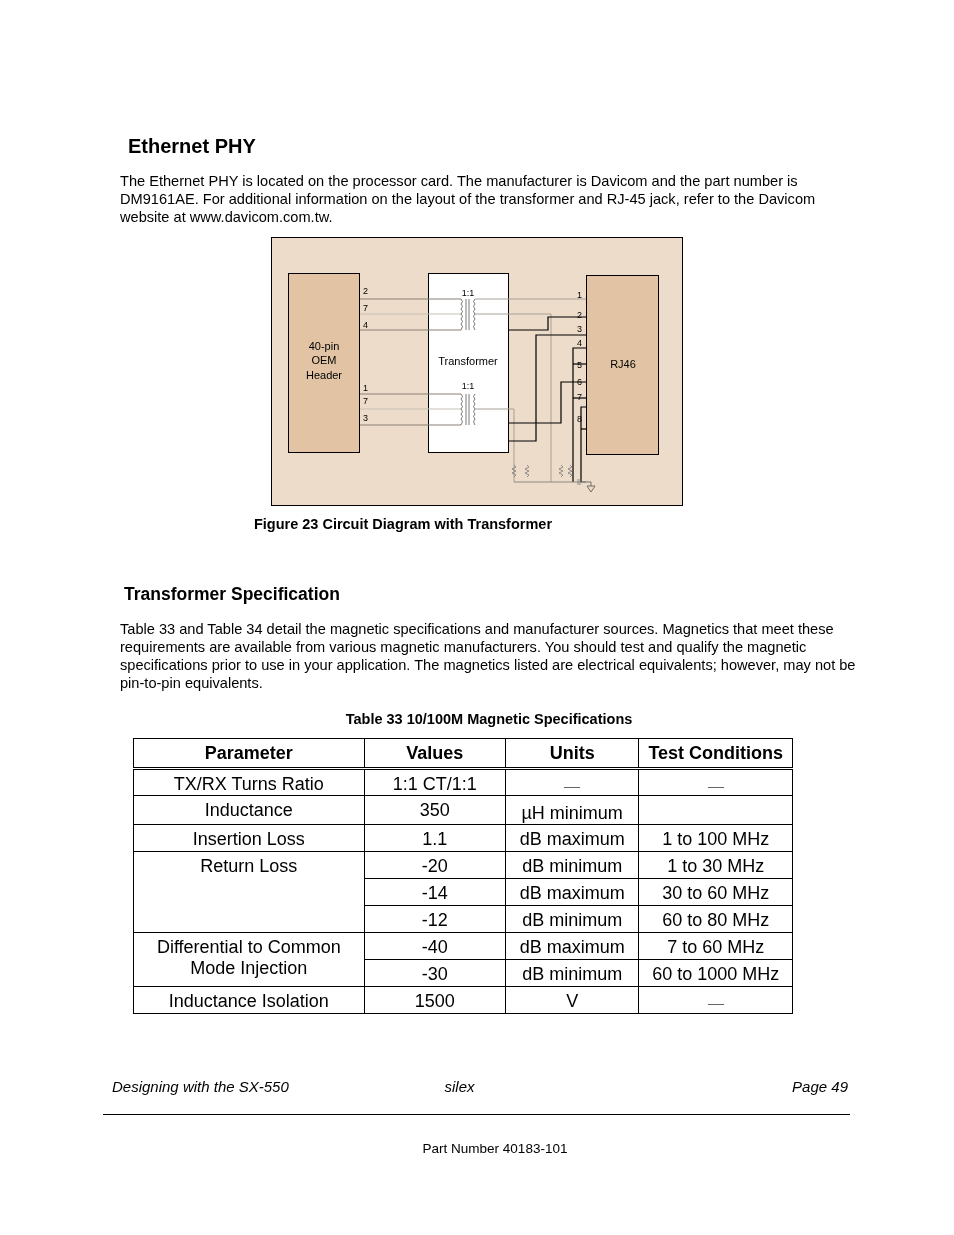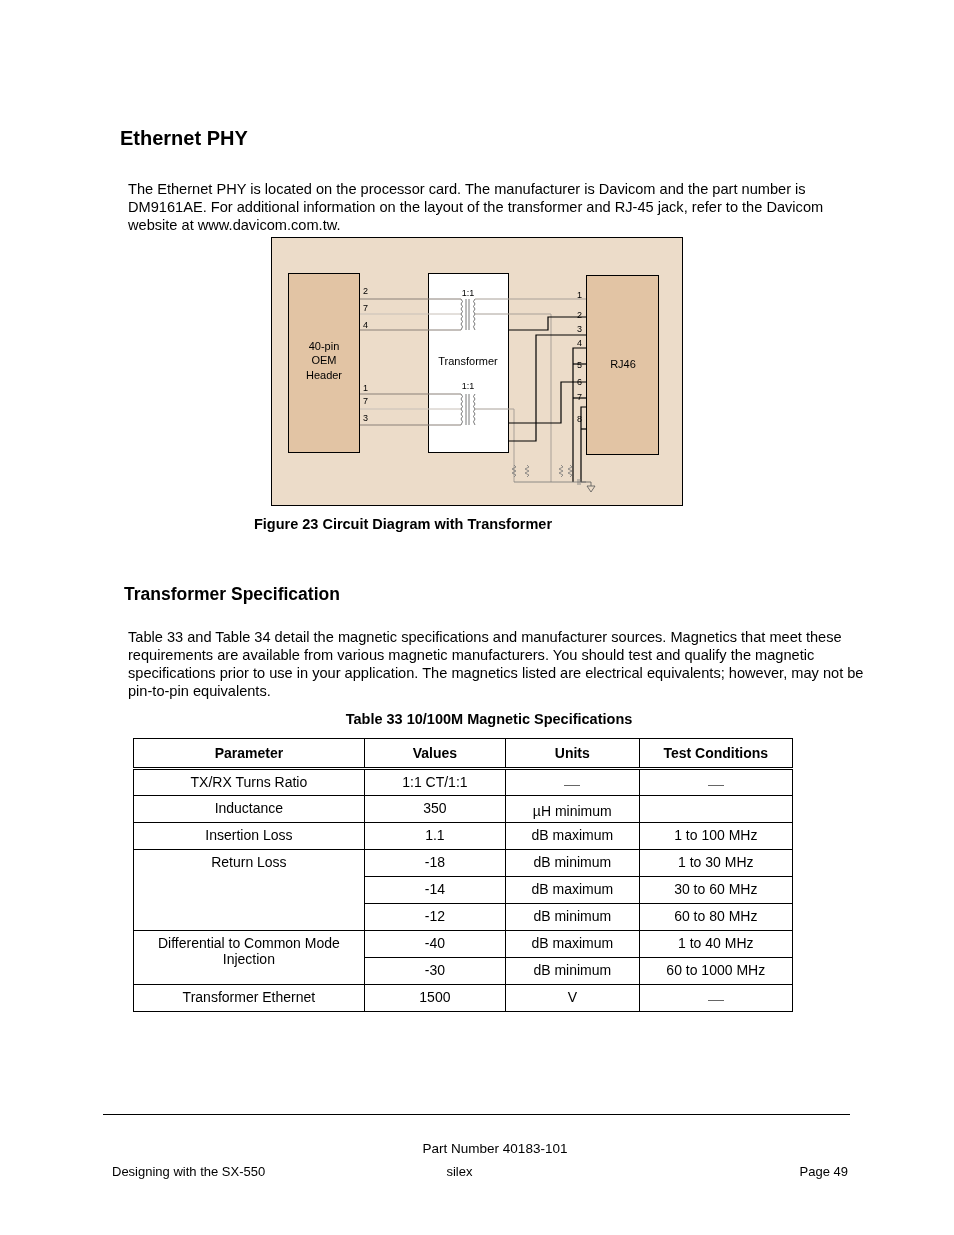--- a/index.html
+++ b/index.html
@@ -1,33 +1,33 @@
 <!DOCTYPE html>
 <html><head>
 <meta charset="utf-8">
 <style>
   html, body { margin: 0; padding: 0; background: #ffffff; }
   body { width: 954px; height: 1235px; position: relative; font-family: "Liberation Sans", sans-serif; color: #000; }
-  .h1 { position: absolute; left: 112px; top: 119px; font-size: 20px; font-weight: bold; margin: 8px; }
-  .para { position: absolute; left: 112px; width: 740px; font-size: 14.6px; line-height: 18px; margin: 16px; }
+  .h1 { position: absolute; left: 112px; top: 119px; font-size: 20px; font-weight: bold; margin: 16px; }
+  .para { position: absolute; left: 112px; width: 740px; font-size: 14.6px; line-height: 18px; margin: 8px; }
   .p1 { top: 164px; }
   .h2 { position: absolute; left: 112px; top: 572px; font-size: 17.5px; font-weight: bold; margin: 12px; }
   .p2 { top: 612px; }
   .figure { position: absolute; left: 271px; top: 237px; width: 412px; height: 269px; }
   .fig-caption { position: absolute; left: 0; width: 806px; top: 516px; text-align: center; font-size: 14.5px; font-weight: bold; }
   .tbl-caption { position: absolute; left: 0; width: 954px; top: 711px; text-align: center; font-size: 14.5px; font-weight: bold; margin-left: 12px; }
-  table.spec { position: absolute; left: 133px; top: 738px; width: 660px; border-collapse: collapse; font-size: 14px; }
+  table.spec { position: absolute; left: 133px; top: 738px; width: 660px; border-collapse: collapse; font-size: 18px; }
   table.spec th, table.spec td { border: 1px solid #000; padding: 0 8px; height: 27px; text-align: center; vertical-align: top; }
   table.spec th { text-align: center; font-weight: bold; vertical-align: middle; height: 28px; }
   table.spec td { padding-top: 4px; box-sizing: border-box; }
   table.spec thead tr { border-bottom: 3px double #000; }
   .c1 { width: 215px; } .c2 { width: 125px; } .c3 { width: 117px; } .c4 { width: 137px; }
   .dash { display: inline-block; width: 16px; border-top: 1px solid #666; vertical-align: middle; margin-top: 4px; }
   .footer-rule { position: absolute; left: 103px; top: 1114px; width: 747px; border-top: 1px solid #000; }
-  .foot { position: absolute; top: 1164px; font-size: 13px; }
+  .foot { position: absolute; top: 1078px; font-size: 15px; font-style: italic; }
   .foot-left { left: 112px; }
   .foot-center { left: 0; width: 919px; text-align: center; }
   .foot-right { right: 106px; }
   .foot-part { position: absolute; top: 1141px; left: 0; width: 954px; text-align: center; font-size: 13.5px; margin-left: 18px; }
   svg text { font-family: "Liberation Sans", sans-serif; }
 </style>
 </head>
 <body>
 
 <h1 class="h1">Ethernet PHY</h1>
@@ -151,47 +151,47 @@
       <td></td>
     </tr>
     <tr>
       <td>Insertion Loss</td>
       <td>1.1</td>
       <td>dB maximum</td>
       <td>1 to 100 MHz</td>
     </tr>
     <tr>
       <td rowspan="3">Return Loss</td>
-      <td>-18</td>
+      <td>-20</td>
       <td>dB minimum</td>
       <td>1 to 30 MHz</td>
     </tr>
     <tr>
       <td>-14</td>
       <td>dB maximum</td>
       <td>30 to 60 MHz</td>
     </tr>
     <tr>
       <td>-12</td>
       <td>dB minimum</td>
       <td>60 to 80 MHz</td>
     </tr>
     <tr>
       <td rowspan="2">Differential to Common Mode Injection</td>
       <td>-40</td>
       <td>dB maximum</td>
-      <td>1 to 40 MHz</td>
+      <td>7 to 60 MHz</td>
     </tr>
     <tr>
       <td>-30</td>
       <td>dB minimum</td>
       <td>60 to 1000 MHz</td>
     </tr>
     <tr>
-      <td>Transformer Ethernet</td>
+      <td>Inductance Isolation</td>
       <td>1500</td>
       <td>V</td>
       <td><span class="dash"></span></td>
     </tr>
   </tbody>
 </table>
 
 <div class="footer-rule"></div>
 <div class="foot foot-left">Designing with the SX-550</div>
 <div class="foot foot-center">silex</div>

